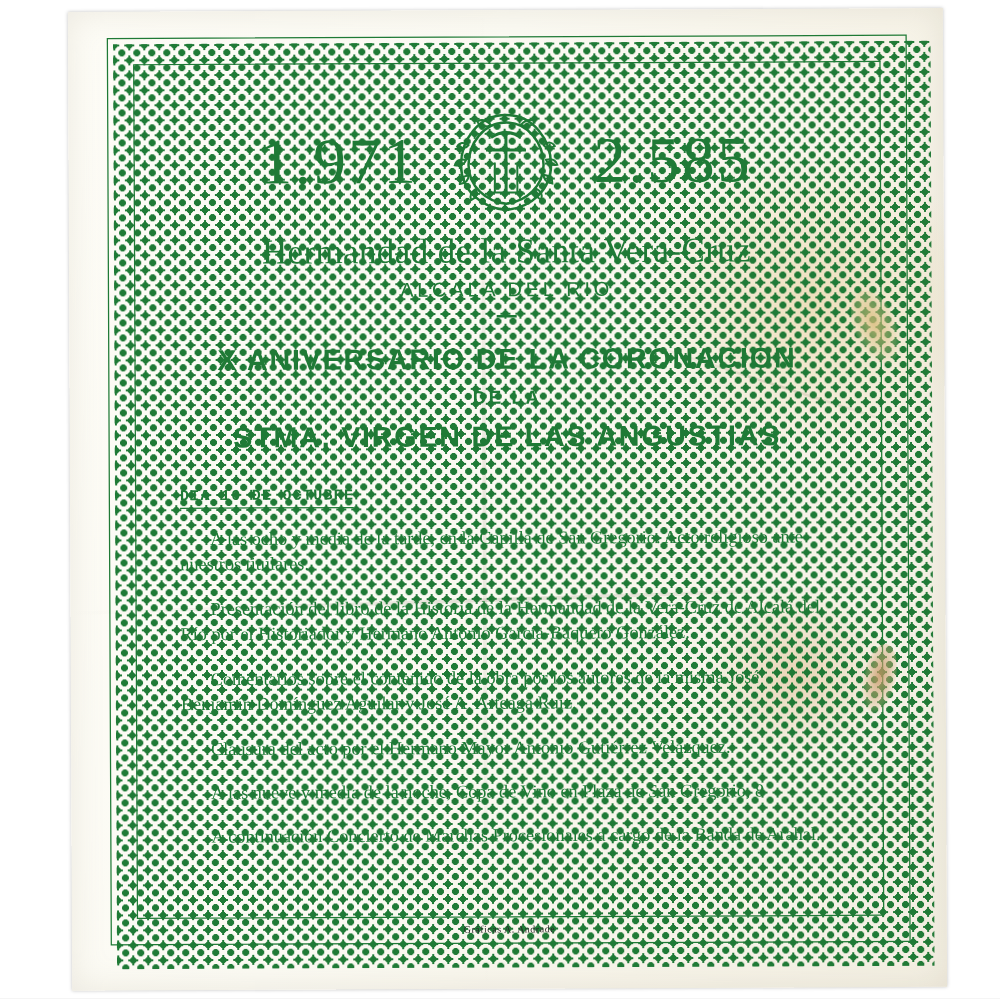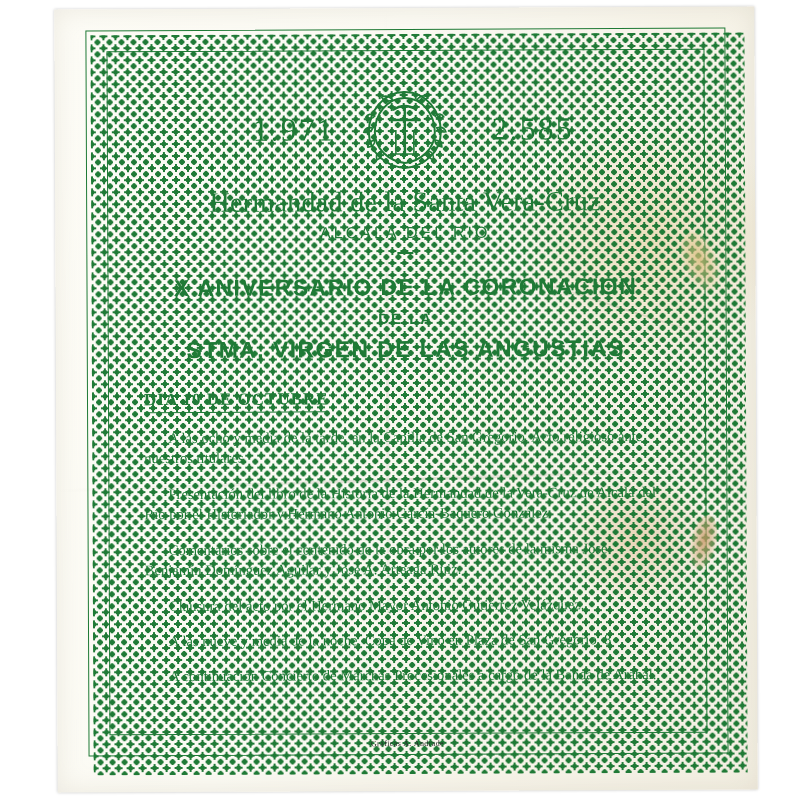--- a/index.html
+++ b/index.html
@@ -85,25 +85,24 @@
 
   .years-row {
     display: flex;
     align-items: center;
     justify-content: center;
     gap: 18px;
     margin-top: 26px;
   }
   .year {
     font-family: "Liberation Serif", serif;
-    font-size: 32px;
+    font-size: 52px;
     letter-spacing: 2px;
     color: #1f7a36;
     font-weight: 400;
-    margin-left: 17px;
   }
   .crest {
     width: 104px;
     height: 86px;
     position: relative;
   }
   .crest svg { display: block; }
 
   .title {
     text-align: center;
@@ -151,27 +150,27 @@
     font-size: 23px;
     letter-spacing: 1.4px;
     margin-top: 9px;
     font-weight: bold;
     font-family: "Liberation Sans", sans-serif;
     color: #1f7a36;
   }
 
   .day-head {
     margin: 26px 0 0 26px;
-    font-size: 17px;
+    font-size: 12px;
     font-weight: bold;
     letter-spacing: 1px;
     display: inline-block;
     border-bottom: 1.6px solid #1f7a36;
     padding-bottom: 2px;
-    font-family: Liberation Serif, serif;
+    font-family: Liberation Mono, monospace;
     color: #1f7a36;
   }
 
   .body-block {
     margin: 12px 34px 0 26px;
   }
   .para {
     font-size: 14.6px;
     line-height: 1.42;
     text-indent: 24px;

